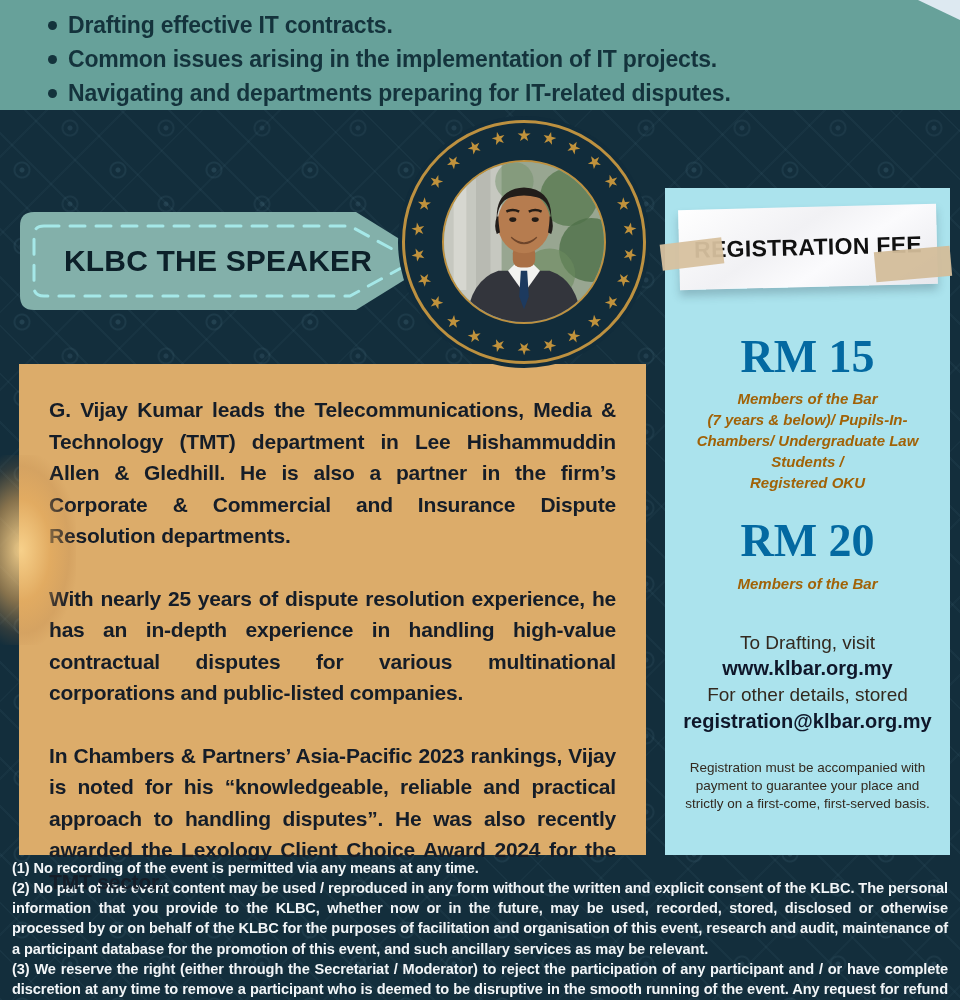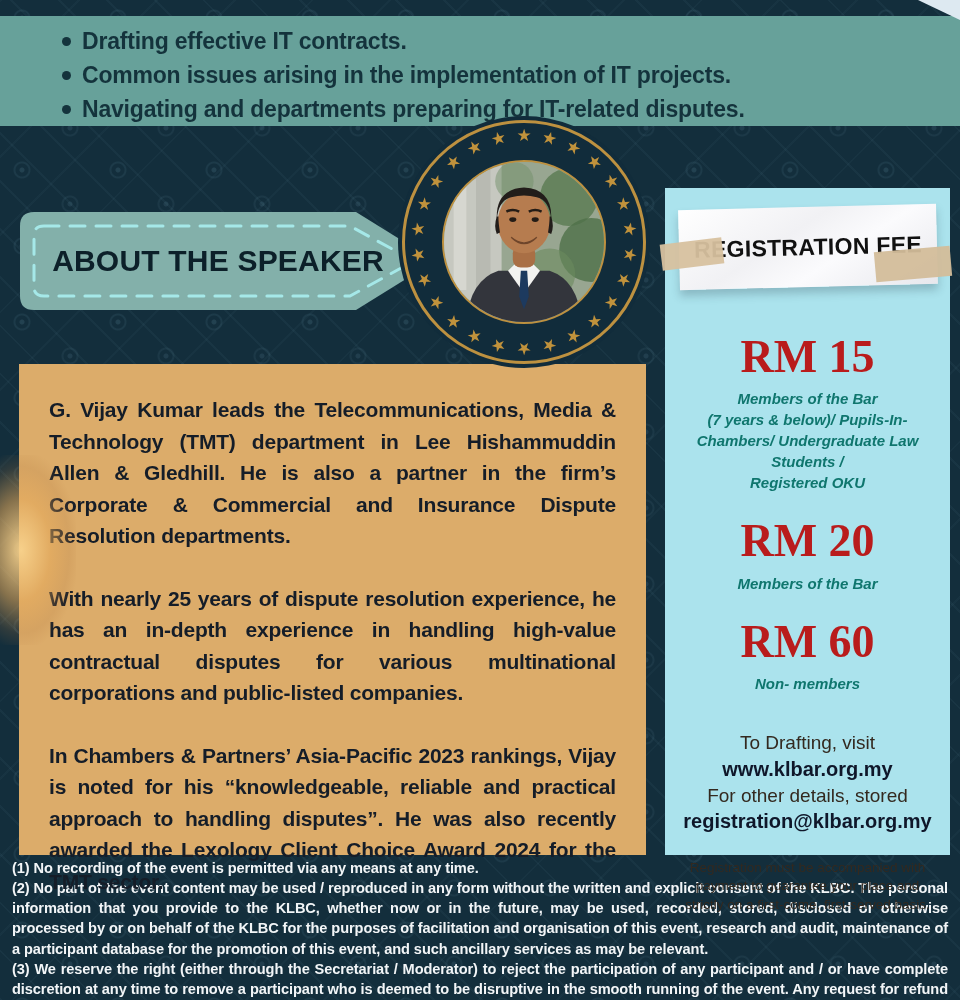--- a/index.html
+++ b/index.html
@@ -13,22 +13,22 @@
       radial-gradient(circle 10px at 22px 18px, transparent 0 6px, rgba(130,180,200,0.09) 7px 8px, transparent 9px),
       radial-gradient(circle 3px at 70px 52px, rgba(130,180,200,0.12) 0 2px, transparent 3px),
       radial-gradient(circle 10px at 70px 52px, transparent 0 6px, rgba(130,180,200,0.08) 7px 8px, transparent 9px),
       repeating-linear-gradient(45deg, rgba(130,180,200,0.05) 0 2px, transparent 2px 34px),
       repeating-linear-gradient(135deg, rgba(130,180,200,0.04) 0 2px, transparent 2px 55px);
     background-size: 96px 76px, 96px 76px, 96px 76px, 96px 76px, auto, auto;
   }
 
   
   .top-banner{
-    position:absolute; left:0; top:16px; width:960px; height:110px;
-    background:#67a19a; padding:8px 0 0 58px;
+    position:absolute; left:0; top:0; width:960px; height:110px;
+    background:#67a19a; padding:8px 0 0 44px;
   }
   .top-banner ul{ list-style:none; }
   .top-banner li{
     position:relative; padding-left:24px;
     font-size:23px; font-weight:bold; color:#14333c;
     line-height:34px; letter-spacing:-0.2px;
   }
   .top-banner li::before{
     content:""; position:absolute; left:4px; top:13px;
     width:9px; height:9px; border-radius:50%; background:#14333c;
@@ -103,27 +103,27 @@
   .tape-left{
     position:absolute; left:-18px; top:34px; width:62px; height:26px;
     background:#d7c19f; opacity:0.95; transform:rotate(-7deg);
   }
   .tape-right{
     position:absolute; right:-14px; top:42px; width:76px; height:30px;
     background:#d3bd9a; opacity:0.95; transform:rotate(-5deg);
   }
   .fee-price{
     font-family:"Liberation Serif", serif; font-weight:bold;
-    font-size:46px; color:#b91c1c; line-height:1.05;
+    font-size:46px; color:#0369a1; line-height:1.05;
   }
   .fee-price.first{ margin-top:46px; }
   .fee-desc{
     margin:7px auto 0; width:262px;
     font-size:15px; font-weight:bold; font-style:italic;
-    color:#0f766e; line-height:1.4; white-space:pre-line;
+    color:#a16207; line-height:1.4; white-space:pre-line;
   }
   .fee-block + .fee-block{ margin-top:24px; }
   .register-block{ margin-top:36px; color:#2c241c; }
   .register-block .line{ font-size:19px; line-height:1.35; color:#33291f; }
   .register-block .link{ font-size:20px; font-weight:800; line-height:1.35; color:#0f172a; }
   .reg-note{
     margin:24px auto 0; width:262px;
     font-size:13.5px; color:#33291f; line-height:1.35;
   }
 
@@ -147,21 +147,21 @@
     <li>Navigating and departments preparing for IT-related disputes.</li>
   </ul>
 </div>
 <div class="corner-flap"></div>
 
 <div class="speaker-tag">
   <svg viewBox="0 0 415 98">
     <path d="M14,0 H336 L415,49 L336,98 H14 Q0,98 0,84 V14 Q0,0 14,0 Z" fill="#83b0aa"></path>
     <path d="M24,14 H330 L394,49 L330,84 H24 Q14,84 14,75 V23 Q14,14 24,14 Z" fill="none" stroke="#a5e8e8" stroke-width="3" stroke-dasharray="15 11" stroke-linecap="round"></path>
   </svg>
-  <div class="tag-label">ABOUT THE SPEAKER</div>
+  <div class="tag-label">KLBC THE SPEAKER</div>
 </div>
 
 <div class="badge">
   <div class="star-ring">
       <span class="star" style="transform: rotate(0deg) translateY(-106px);">★</span>
       <span class="star" style="transform: rotate(13.8462deg) translateY(-106px);">★</span>
       <span class="star" style="transform: rotate(27.6923deg) translateY(-106px);">★</span>
       <span class="star" style="transform: rotate(41.5385deg) translateY(-106px);">★</span>
       <span class="star" style="transform: rotate(55.3846deg) translateY(-106px);">★</span>
       <span class="star" style="transform: rotate(69.2308deg) translateY(-106px);">★</span>
@@ -236,24 +236,20 @@
     <div class="fee-desc">Members of the Bar
 (7 years &amp; below)/ Pupils-In-Chambers/ Undergraduate Law Students /
 Registered OKU</div>
   </div>
 
   <div class="fee-block">
     <div class="fee-price">RM 20</div>
     <div class="fee-desc">Members of the Bar</div>
   </div>
 
-  <div class="fee-block">
-    <div class="fee-price">RM 60</div>
-    <div class="fee-desc">Non- members</div>
-  </div>
 
   <div class="register-block">
     <div class="line">To Drafting, visit</div>
     <div class="link">www.klbar.org.my</div>
     <div class="line">For other details, stored</div>
     <div class="link">registration@klbar.org.my</div>
   </div>
 
   <div class="reg-note">Registration must  be accompanied with payment to guarantee your place and strictly on a first-come, first-served basis.</div>
 </div>

